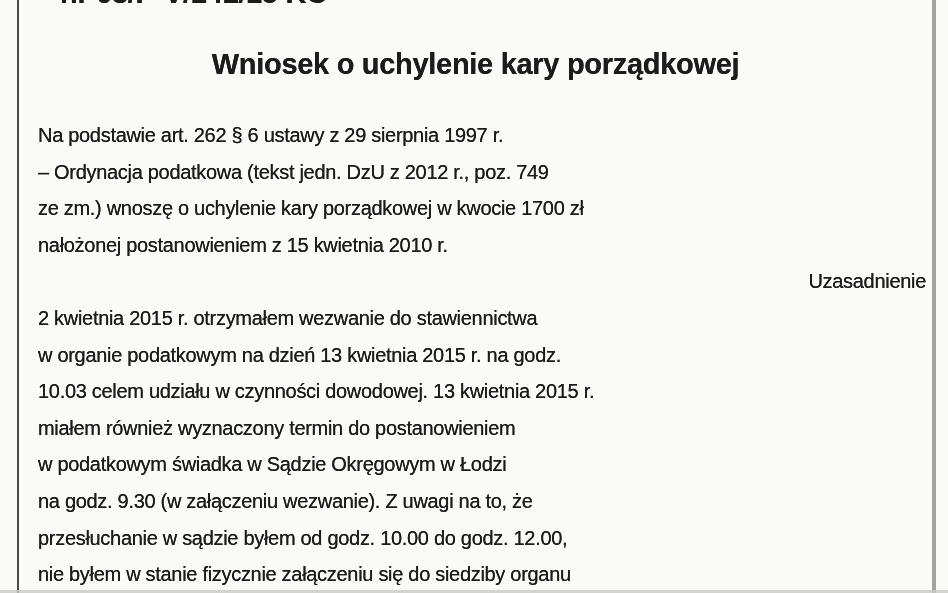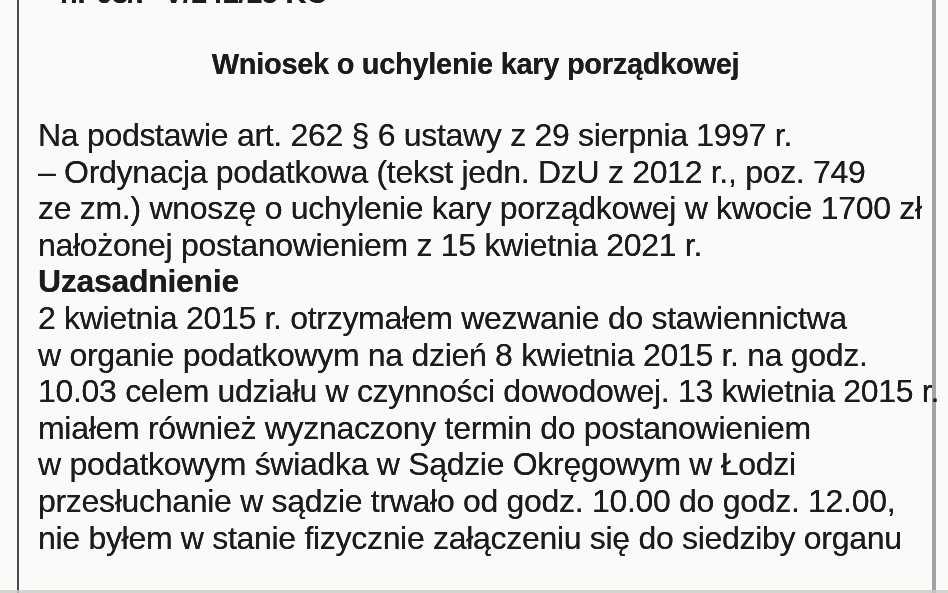--- a/index.html
+++ b/index.html
@@ -30,21 +30,21 @@
   }
   .bottom-band {
     position: absolute;
     left: 0; bottom: 0;
     width: 100%; height: 3px;
     background: #c9c9c5;
     opacity: .8;
   }
 
   .txt {
-    font-size: 32px;
+    font-size: 20px;
     letter-spacing: -0.3px;
     text-shadow: 0 0 0.6px currentColor; 
     white-space: nowrap;
   }
 
   
   .ref-line {
     position: absolute;
     top: -23px;
     left: 60px;
@@ -64,48 +64,49 @@
 
   .body-block {
     position: absolute;
     top: 117px;
     left: 38px;
     width: 888px;
     line-height: 36.6px;
   }
   .body-line { height: 36.6px; }
   .section-heading {
-    text-align: left;
-    font-weight: 700;
+    text-align: right;
+    font-weight: 400;
   }
 </style>
 </head>
 <body>
 
 <div class="page">
 
   <div class="border-left"></div>
   <div class="border-right"></div>
 
   <div class="ref-line txt">nr 03/P-V/141/15 KO</div>
 
   <div class="title txt">Wniosek o uchylenie kary porządkowej</div>
 
   <div class="body-block txt">
     <div class="body-line">Na podstawie art. 262 § 6 ustawy z 29 sierpnia 1997 r.</div>
     <div class="body-line">– Ordynacja podatkowa (tekst jedn. DzU z 2012 r., poz. 749</div>
     <div class="body-line">ze zm.) wnoszę o uchylenie kary porządkowej w kwocie 1700 zł</div>
-    <div class="body-line">nałożonej postanowieniem z 15 kwietnia 2021 r.</div>
+    <div class="body-line">nałożonej postanowieniem z 15 kwietnia 2010 r.</div>
 
     <div class="body-line section-heading">Uzasadnienie</div>
 
     <div class="body-line">2 kwietnia 2015 r. otrzymałem wezwanie do stawiennictwa</div>
-    <div class="body-line">w organie podatkowym na dzień 8 kwietnia 2015 r. na godz.</div>
+    <div class="body-line">w organie podatkowym na dzień 13 kwietnia 2015 r. na godz.</div>
     <div class="body-line">10.03 celem udziału w czynności dowodowej. 13 kwietnia 2015 r.</div>
     <div class="body-line">miałem również wyznaczony termin do postanowieniem</div>
     <div class="body-line">w podatkowym świadka w Sądzie Okręgowym w Łodzi</div>
-    <div class="body-line">przesłuchanie w sądzie trwało od godz. 10.00 do godz. 12.00,</div>
+    <div class="body-line">na godz. 9.30 (w załączeniu wezwanie). Z uwagi na to, że</div>
+    <div class="body-line">przesłuchanie w sądzie byłem od godz. 10.00 do godz. 12.00,</div>
     <div class="body-line">nie byłem w stanie fizycznie załączeniu się do siedziby organu</div>
   </div>
 
   <div class="bottom-band"></div>
 
 </div>
 
 </body></html>

